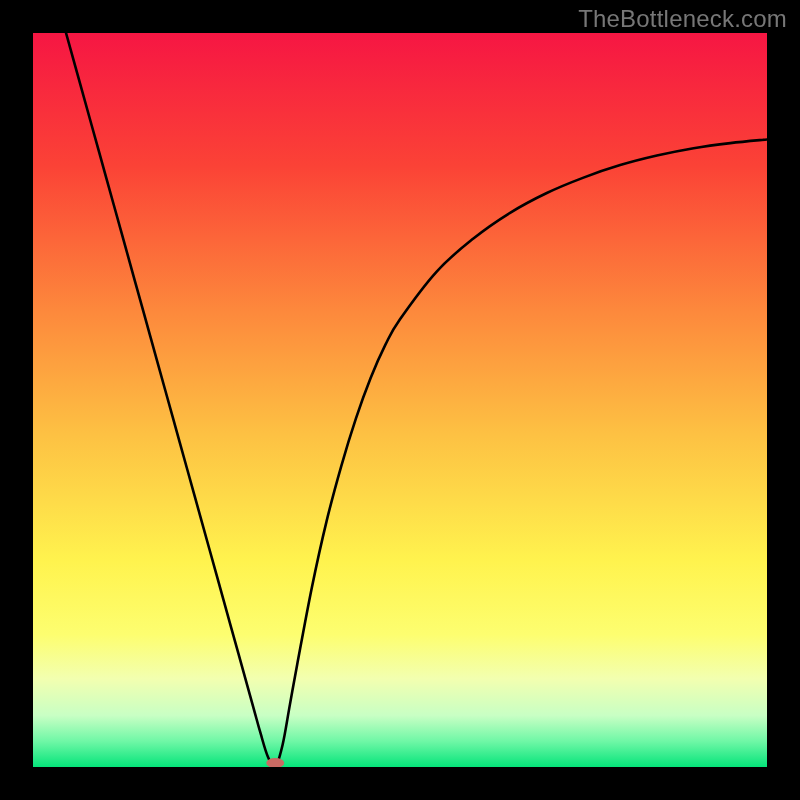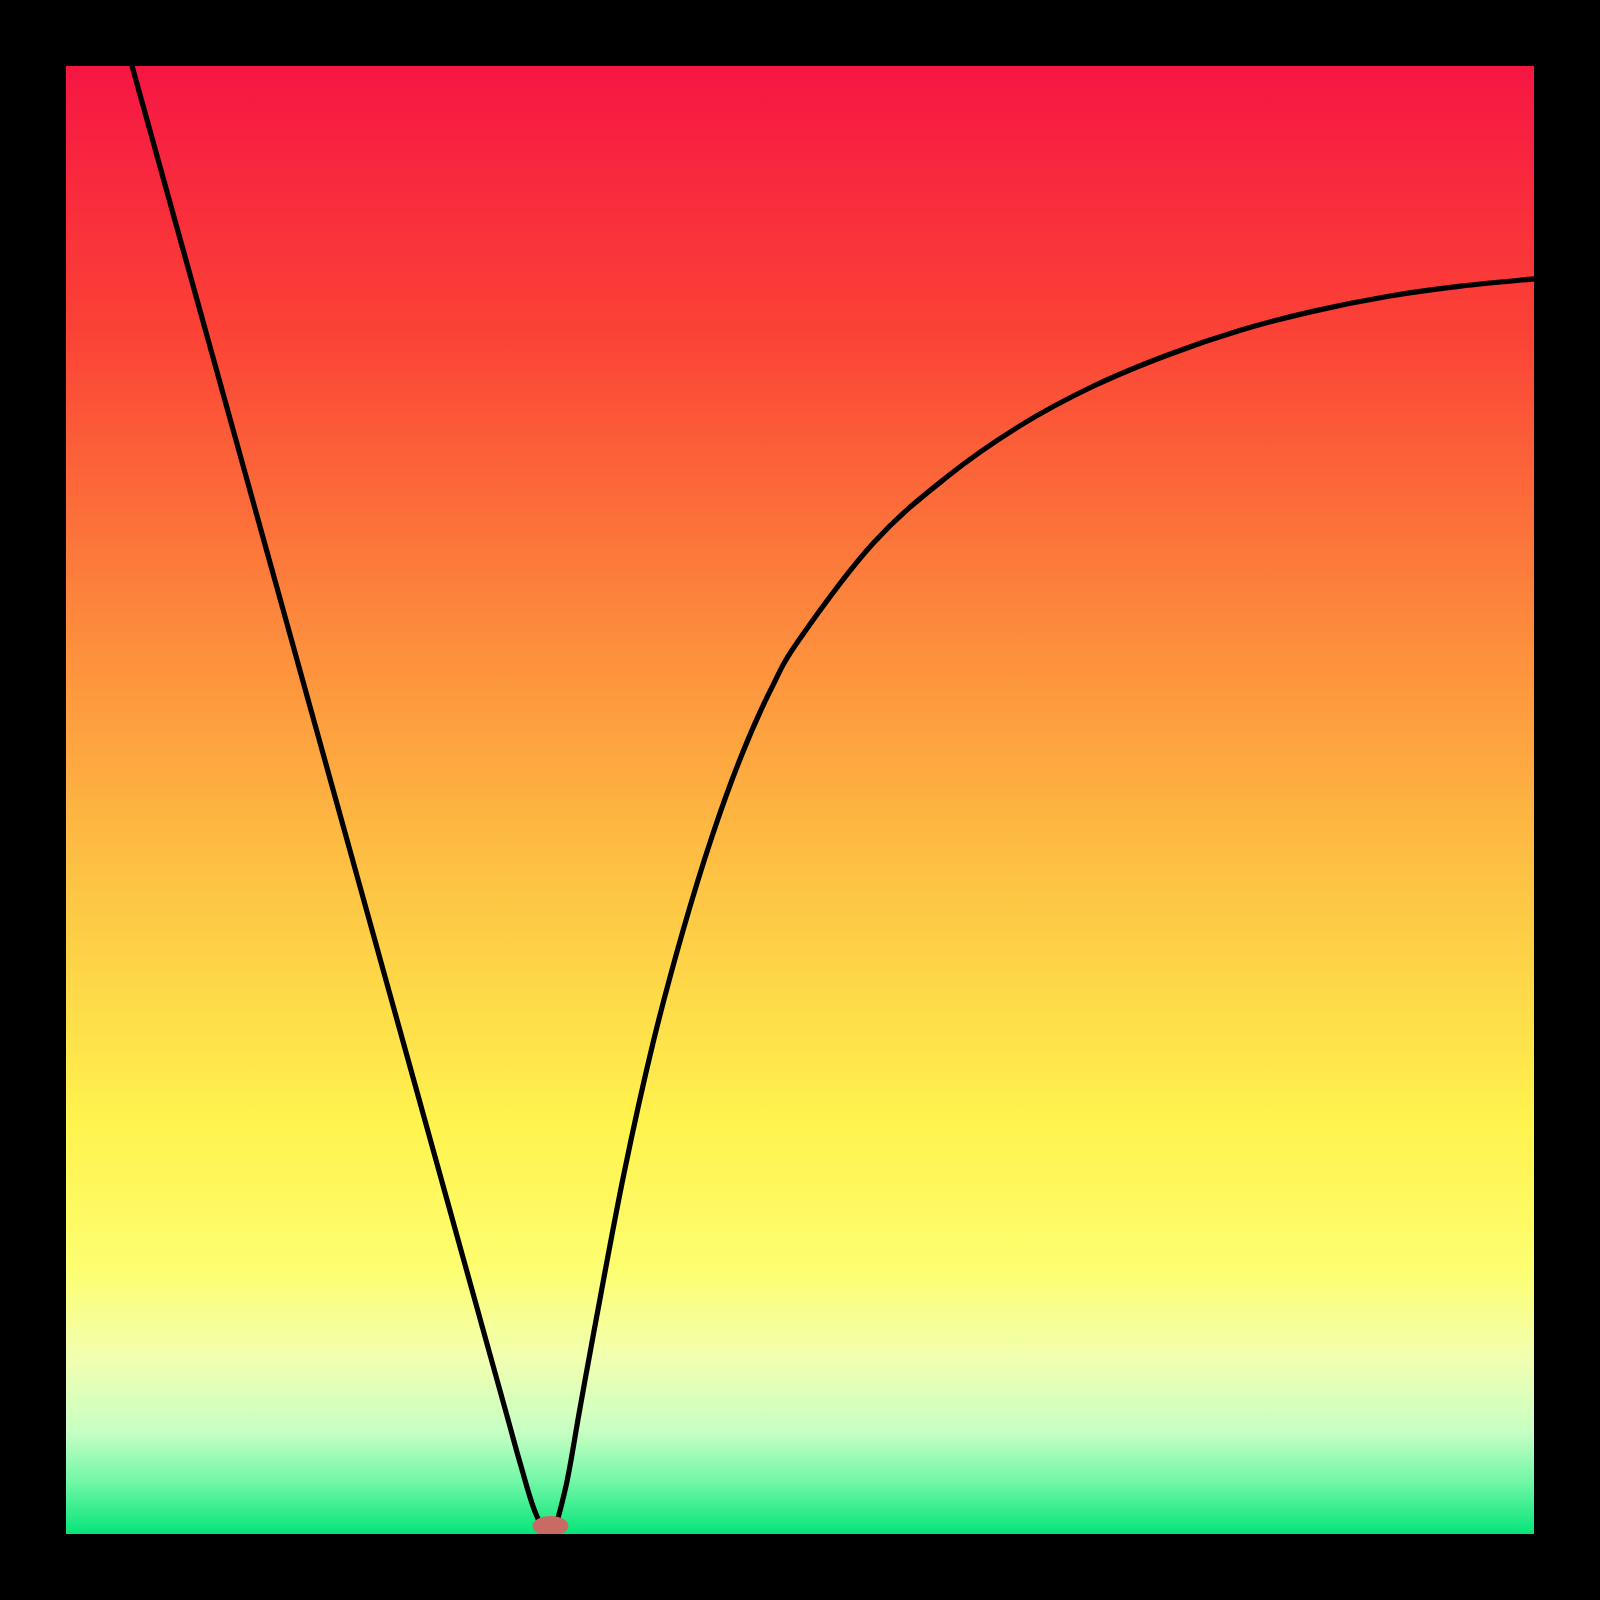--- a/index.html
+++ b/index.html
@@ -37,20 +37,21 @@
     letter-spacing: 0.2px;
   }
   svg {
     display: block;
   }
 </style>
 </head>
 <body>
 
 <div class="frame">
+  <div class="watermark">TheBottleneck.com</div>
   <div class="plot-area">
     <svg id="chart-svg" width="734" height="734" viewBox="0 0 734 734" preserveAspectRatio="none">
       <defs>
         <linearGradient id="bg-grad" x1="0" y1="0" x2="0" y2="1">
             <stop offset="0%" stop-color="#f61643"></stop>
             <stop offset="18%" stop-color="#fb4236"></stop>
             <stop offset="38%" stop-color="#fd893c"></stop>
             <stop offset="55.00000000000001%" stop-color="#fdc243"></stop>
             <stop offset="72%" stop-color="#fff34e"></stop>
             <stop offset="82%" stop-color="#fdfe70"></stop>

